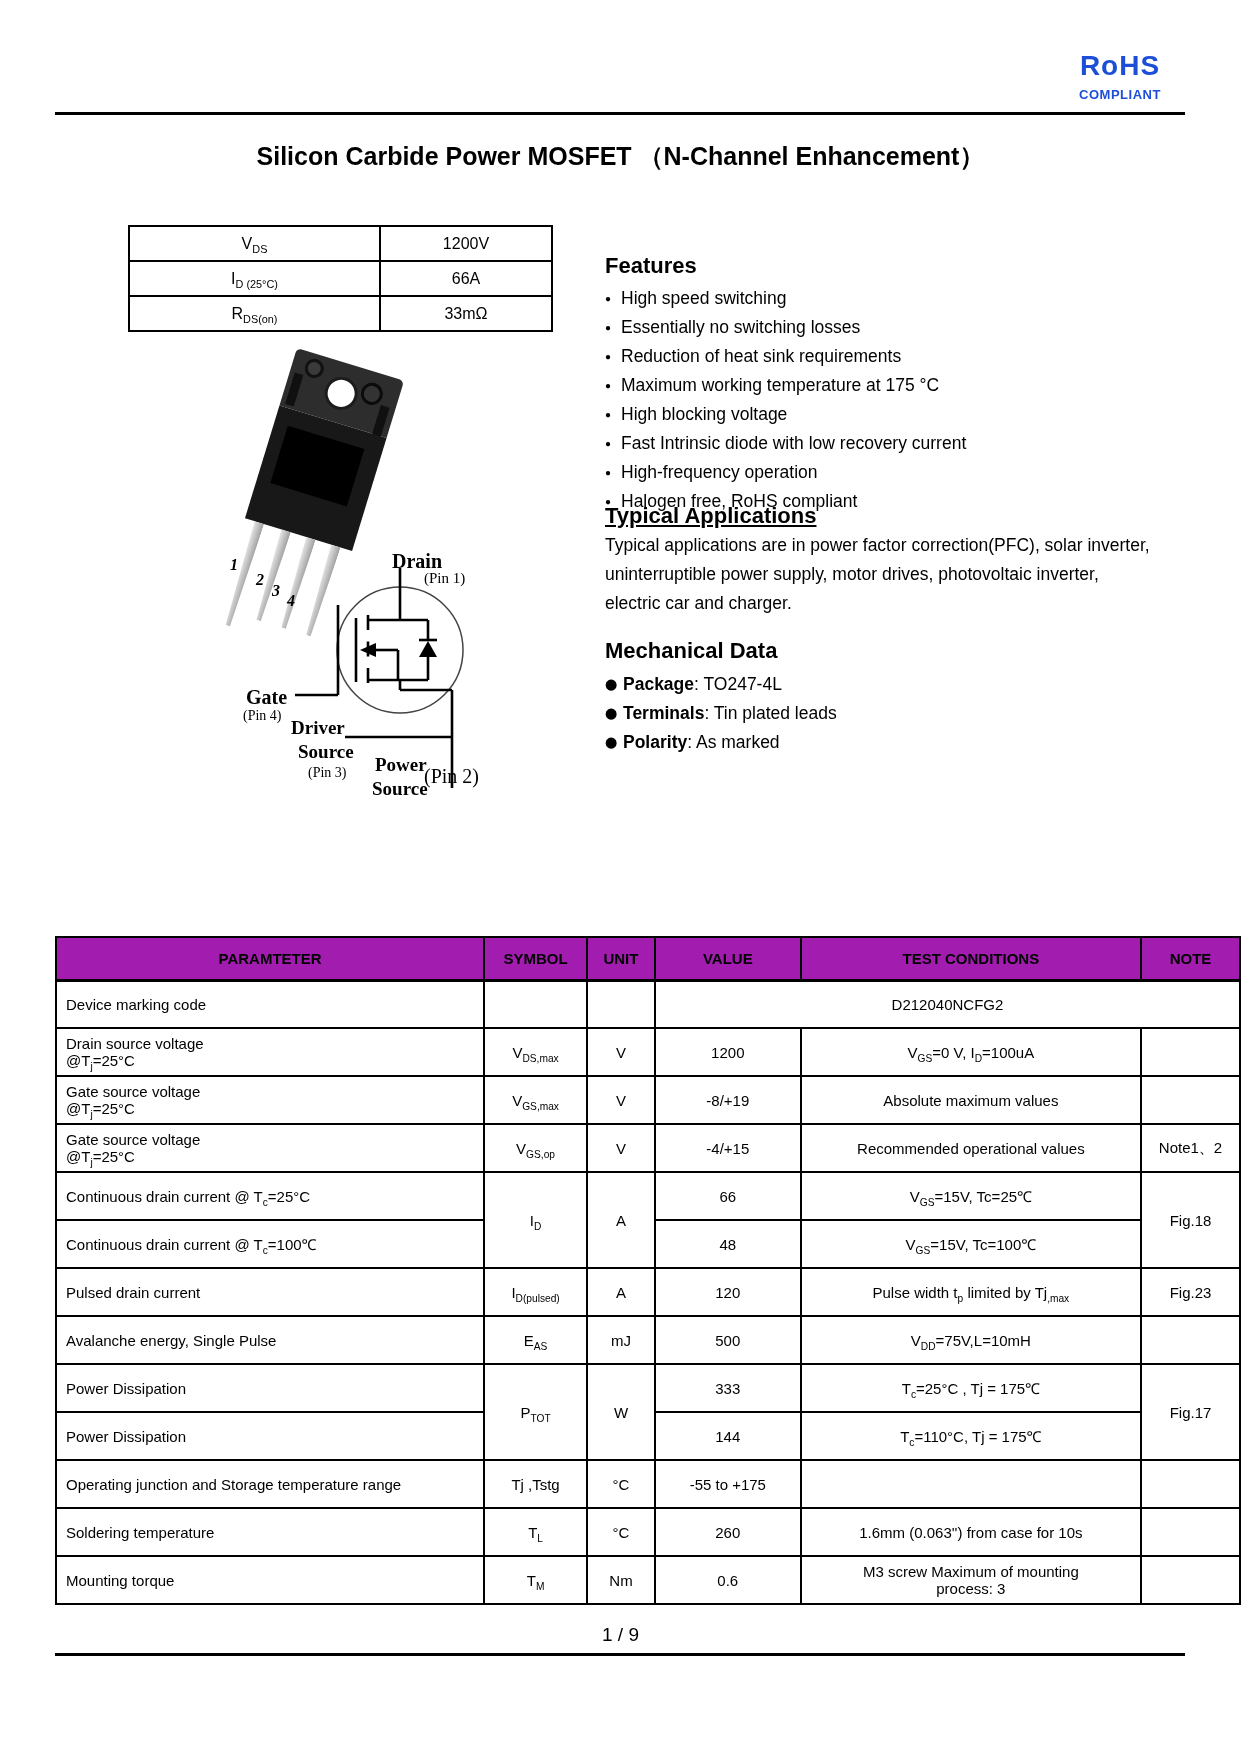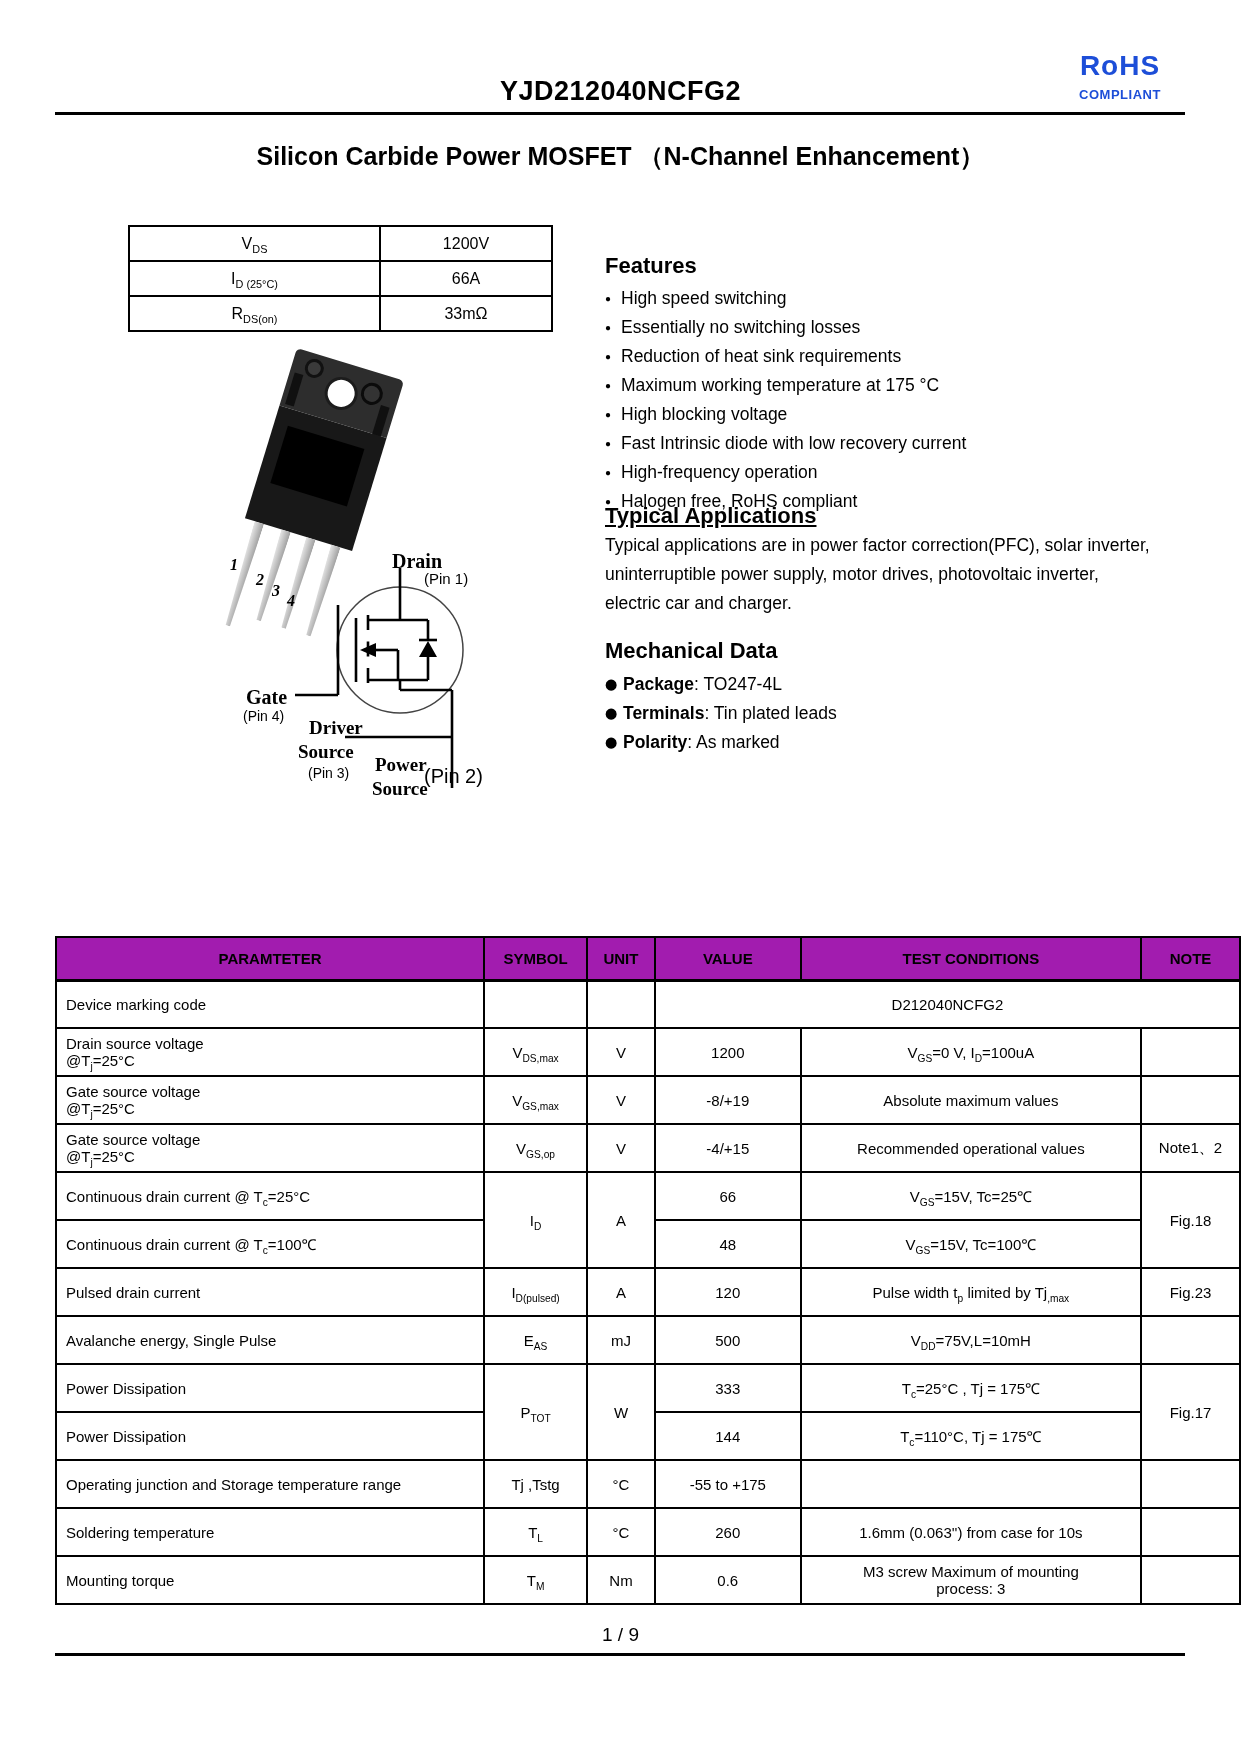--- a/index.html
+++ b/index.html
@@ -34,41 +34,40 @@
   .pkg-ring2{position:absolute;left:74px;top:11px;width:16px;height:16px;border-radius:50%;border:3px solid #0b0b0b;background:#333;}
   .pkg-slotL{position:absolute;left:5px;top:24px;width:9px;height:33px;background:#101010;}
   .pkg-slotR{position:absolute;left:97px;top:30px;width:9px;height:33px;background:#101010;}
   .pkg-body{position:absolute;left:0;top:60px;width:112px;height:118px;background:#181818;}
   .pkg-window{position:absolute;left:14px;top:17px;width:80px;height:60px;background:#000;}
   .leg{position:absolute;top:178px;width:10px;background:linear-gradient(90deg,#e6e6e6,#9e9e9e);
        clip-path:polygon(0 0,100% 0,72% 100%,28% 100%);}
   .pin-num{font-family:"Liberation Serif",serif;font-style:italic;font-weight:bold;font-size:16px;}
   
   .sch-lbl{font-family:"Liberation Serif",serif;font-weight:bold;font-size:20px;line-height:1;}
-  .sch-pin{font-family:Liberation Sans, sans-serif;font-size:15px;line-height:1;}
+  .sch-pin{font-family:Liberation Serif, serif;font-size:15px;line-height:1;}
   
   .ratings-h{left:68px;top:878px;font-size:20px;}
   .ratings-h b{font-size:21px;}
   table.ratings{border-collapse:collapse;table-layout:fixed;}
   table.ratings td,table.ratings th{border:2px solid #000;font-size:15px;font-weight:normal;
       text-align:center;vertical-align:middle;padding:2px 4px;overflow:hidden;}
   table.ratings tr{height:48px;}
   table.ratings tr.hdr{height:43px;}
   table.ratings tr.hdr th{font-weight:bold;border-bottom:3px solid #000;}
   table.ratings td.param{text-align:left;padding-left:9px;}
   .cw0{width:419px;} .cw1{width:93px;} .cw2{width:58px;margin-left:12px;} .cw3{width:136px;} .cw4{width:331px;} .cw5{width:89px;}
   .footer-page{left:0;top:1624px;width:100%;text-align:center;font-size:19px;}
   .footer-rule{left:55px;top:1653px;width:1130px;height:3px;background:#000;}
 </style>
 </head>
 <body>
 
 <div class="page">
 
-  <div class="abs part-number">YJD212040NCFG2</div>
   <div class="abs rohs" style="color:#1d4ed8;">
     <div class="rohs-main">RoHS</div>
     <div class="rohs-sub">COMPLIANT</div>
   </div>
   <div class="abs header-rule"></div>
 
   <div class="abs doc-title">Silicon Carbide Power MOSFET （N-Channel Enhancement）</div>
 
   <table class="mini abs" style="left:128px;top:225px;">
     <tbody>
@@ -128,21 +127,21 @@
       <line x1="419" y1="640" x2="437" y2="640"></line>
       <line x1="428" y1="657" x2="428" y2="680"></line>
     </g>
     <polygon points="360,650 376,643 376,657" fill="#000"></polygon>
     <polygon points="428,641 419,657 437,657" fill="#000"></polygon>
   </svg>
   <div class="abs sch-lbl" style="left:392px;top:551px;">Drain</div>
   <div class="abs sch-pin" style="left:424px;top:571px;">(Pin 1)</div>
   <div class="abs sch-lbl" style="left:246px;top:687px;">Gate</div>
   <div class="abs sch-pin" style="left:243px;top:709px;font-size:14px;">(Pin 4)</div>
-  <div class="abs sch-lbl" style="left:309px;top:718px;font-size:19px;">Driver</div>
+  <div class="abs sch-lbl" style="left:291px;top:718px;font-size:19px;">Driver</div>
   <div class="abs sch-lbl" style="left:298px;top:742px;font-size:19px;">Source</div>
   <div class="abs sch-pin" style="left:308px;top:766px;font-size:14px;">(Pin 3)</div>
   <div class="abs sch-lbl" style="left:375px;top:755px;font-size:19px;">Power</div>
   <div class="abs sch-lbl" style="left:372px;top:779px;font-size:19px;">Source</div>
   <div class="abs sch-pin" style="left:424px;top:766px;font-size:20px;">(Pin 2)</div>
 
   <div class="abs sec-h" style="left:605px;top:253px;">Features</div>
   <ul class="plain abs" style="left:605px;top:284px;">
     <li>
         <span class="dot">●</span>

